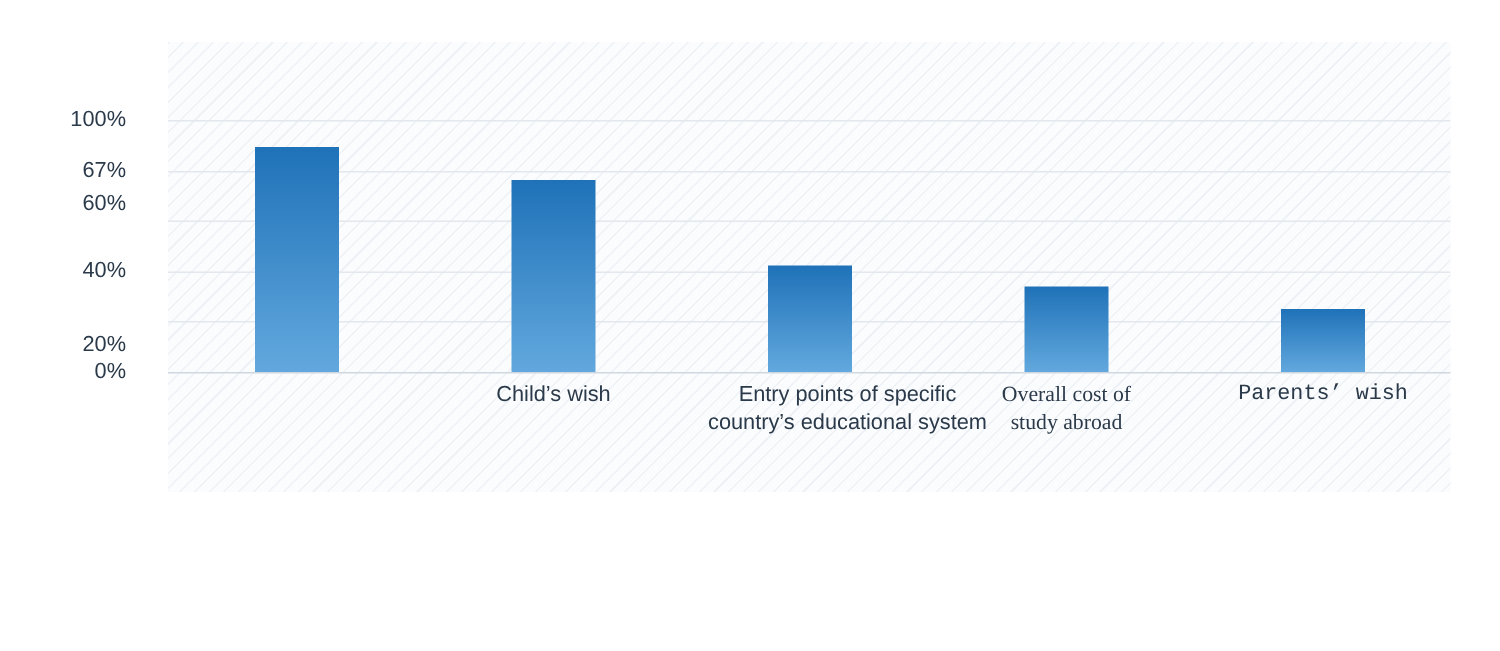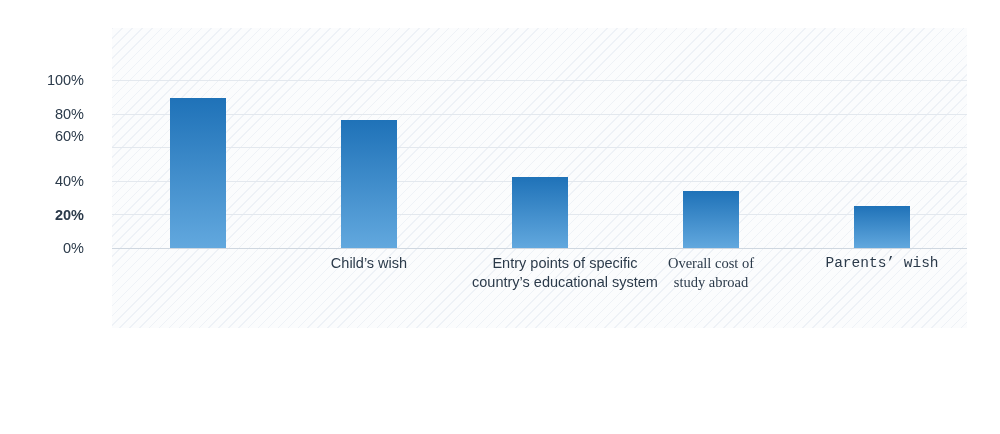--- a/index.html
+++ b/index.html
@@ -138,24 +138,24 @@
 
     <div class="gridline" style="top:80px;"></div>
     <div class="gridline" style="top:113.6px;"></div>
     <div class="gridline" style="top:147.2px;"></div>
     <div class="gridline" style="top:180.8px;"></div>
     <div class="gridline" style="top:214.4px;"></div>
     <div class="axis-line" style="top:248px;"></div>
 
     <div class="ylabels">
       <div class="ylabel" style="top:6px;">100%</div>
-      <div class="ylabel" style="top:39.6px;">80%</div>
+      <div class="ylabel" style="top:39.6px;">67%</div>
       <div class="ylabel" style="top:62px;">60%</div>
       <div class="ylabel" style="top:106.8px;">40%</div>
-      <div class="ylabel" style="top:141px;font-weight:bold;">20%</div>
+      <div class="ylabel" style="top:156px;">20%</div>
       <div class="ylabel" style="top:174px;">0%</div>
     </div>
 
     <div class="bars">
       <div class="bar-slot" style="left:0px;">
         <div class="bar" style="height: 149.52px; background: linear-gradient(rgb(31, 114, 184) 0%, rgb(98, 168, 222) 100%);"></div>
       </div>
       <div class="bar-slot" style="left:171px;">
         <div class="bar" style="height: 127.68px; background: linear-gradient(rgb(31, 114, 184) 0%, rgb(98, 168, 222) 100%);"></div>
       </div>

